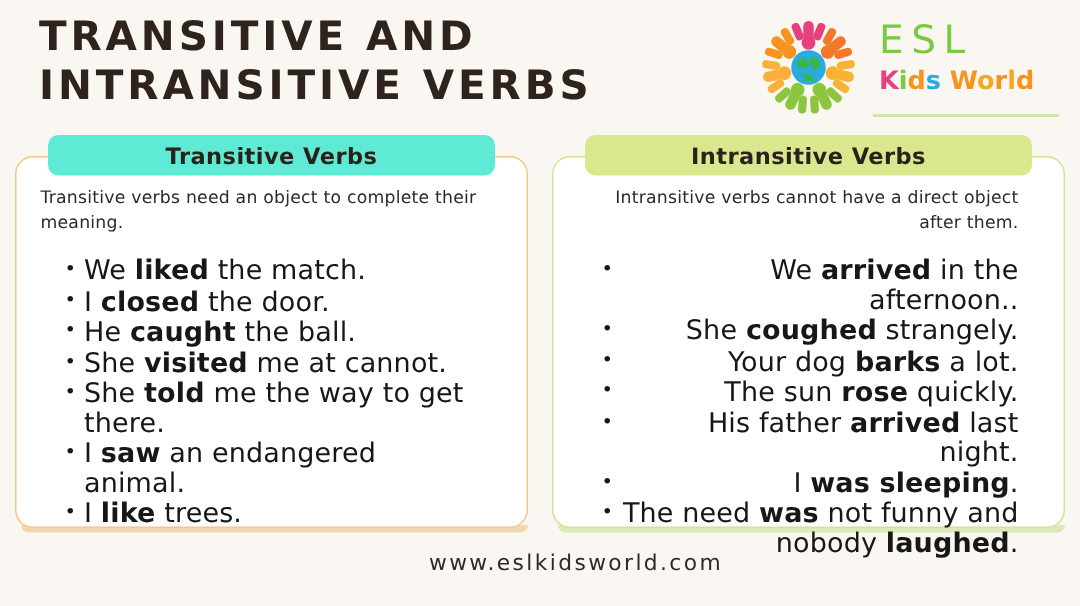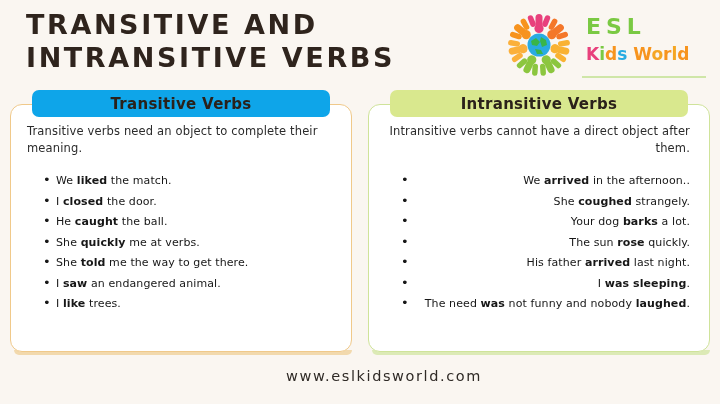--- a/index.html
+++ b/index.html
@@ -62,22 +62,22 @@
     height: 74px;
   }
   .logo-text {
     position: absolute;
     left: 88px;
     top: 4px;
     width: 126px;
     height: 64px;
   }
   .logo-esl {
-    font-size: 22px;
-    font-weight: bold;
+    font-size: 26px;
+    font-weight: normal;
     color: #7ac943;
     letter-spacing: 5px;
     line-height: 34px;
     padding-left: 4px;
   }
   .logo-kids {
     font-size: 17px;
     font-weight: bold;
     line-height: 20px;
     letter-spacing: 0px;
@@ -157,38 +157,38 @@
     width: 298px;
     background: #d9e88e;
   }
 
   .panel-body {
     position: absolute;
     left: 0;
     top: 18px;
     width: 100%;
     box-sizing: border-box;
-    padding: 0 19px 0 16px;
+    padding: 0 30px 0 16px;
   }
   .intro {
     color: #2b2b2b;
     font-size: 11.5px;
     line-height: 17px;
     letter-spacing: 0.15px;
     margin: 0 0 14px 0;
   }
   .bullets {
     list-style: none;
     margin: 0;
     padding: 0 0 0 16px;
   }
   .bullets li {
     position: relative;
     color: #171717;
-    font-size: 11px;
+    font-size: 18px;
     line-height: 19.5px;
     letter-spacing: 0.1px;
     padding-left: 13px;
     margin-bottom: 1px;
   }
   .bullets li::before {
     content: "\2022";
     position: absolute;
     left: 0;
     top: -1px;
@@ -299,28 +299,28 @@
   <div class="panel-shadow-left"></div>
   <div class="panel-shadow-right"></div>
 
   <div class="panel panel-left" style="border-color: rgb(240, 201, 138);">
     <div class="panel-body">
       <p class="intro">Transitive verbs need an object to complete their meaning.</p>
       <ul class="bullets">
           <li><span>We </span><b>liked</b><span> the match.</span></li>
           <li><span>I </span><b>closed</b><span> the door.</span></li>
           <li><span>He </span><b>caught</b><span> the ball.</span></li>
-          <li><span>She </span><b>quickly</b><span> me at verbs.</span></li>
+          <li><span>She </span><b>visited</b><span> me at cannot.</span></li>
           <li><span>She </span><b>told</b><span> me the way to get there.</span></li>
           <li><span>I </span><b>saw</b><span> an endangered animal.</span></li>
           <li><span>I </span><b>like</b><span> trees.</span></li>
         </ul>
     </div>
   </div>
-  <div class="pill pill-left" style="background: #0ea5e9;">
+  <div class="pill pill-left" style="background: #5eead4;">
     <span>Transitive Verbs</span>
   </div>
 
   <div class="panel panel-right" style="border-color: rgb(207, 227, 154);">
     <div class="panel-body">
       <p class="intro">Intransitive verbs cannot have a direct object after them.</p>
       <ul class="bullets">
           <li><span>We </span><b>arrived</b><span> in the afternoon..</span></li>
           <li><span>She </span><b>coughed</b><span> strangely.</span></li>
           <li><span>Your dog </span><b>barks</b><span> a lot.</span></li>

